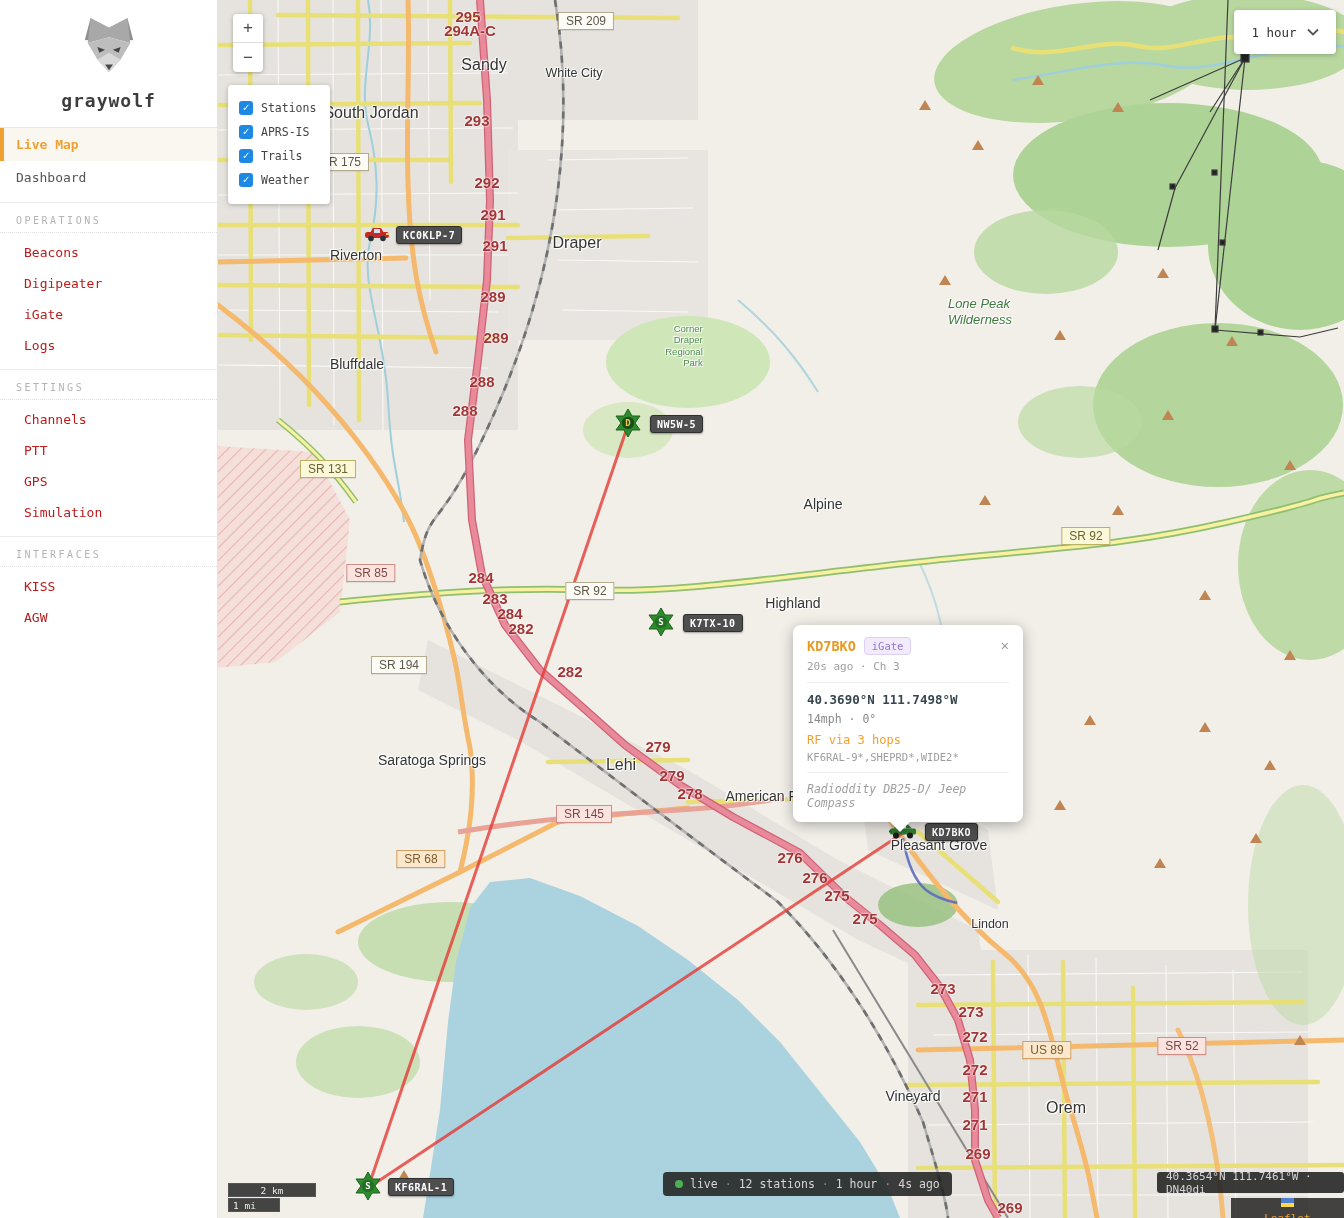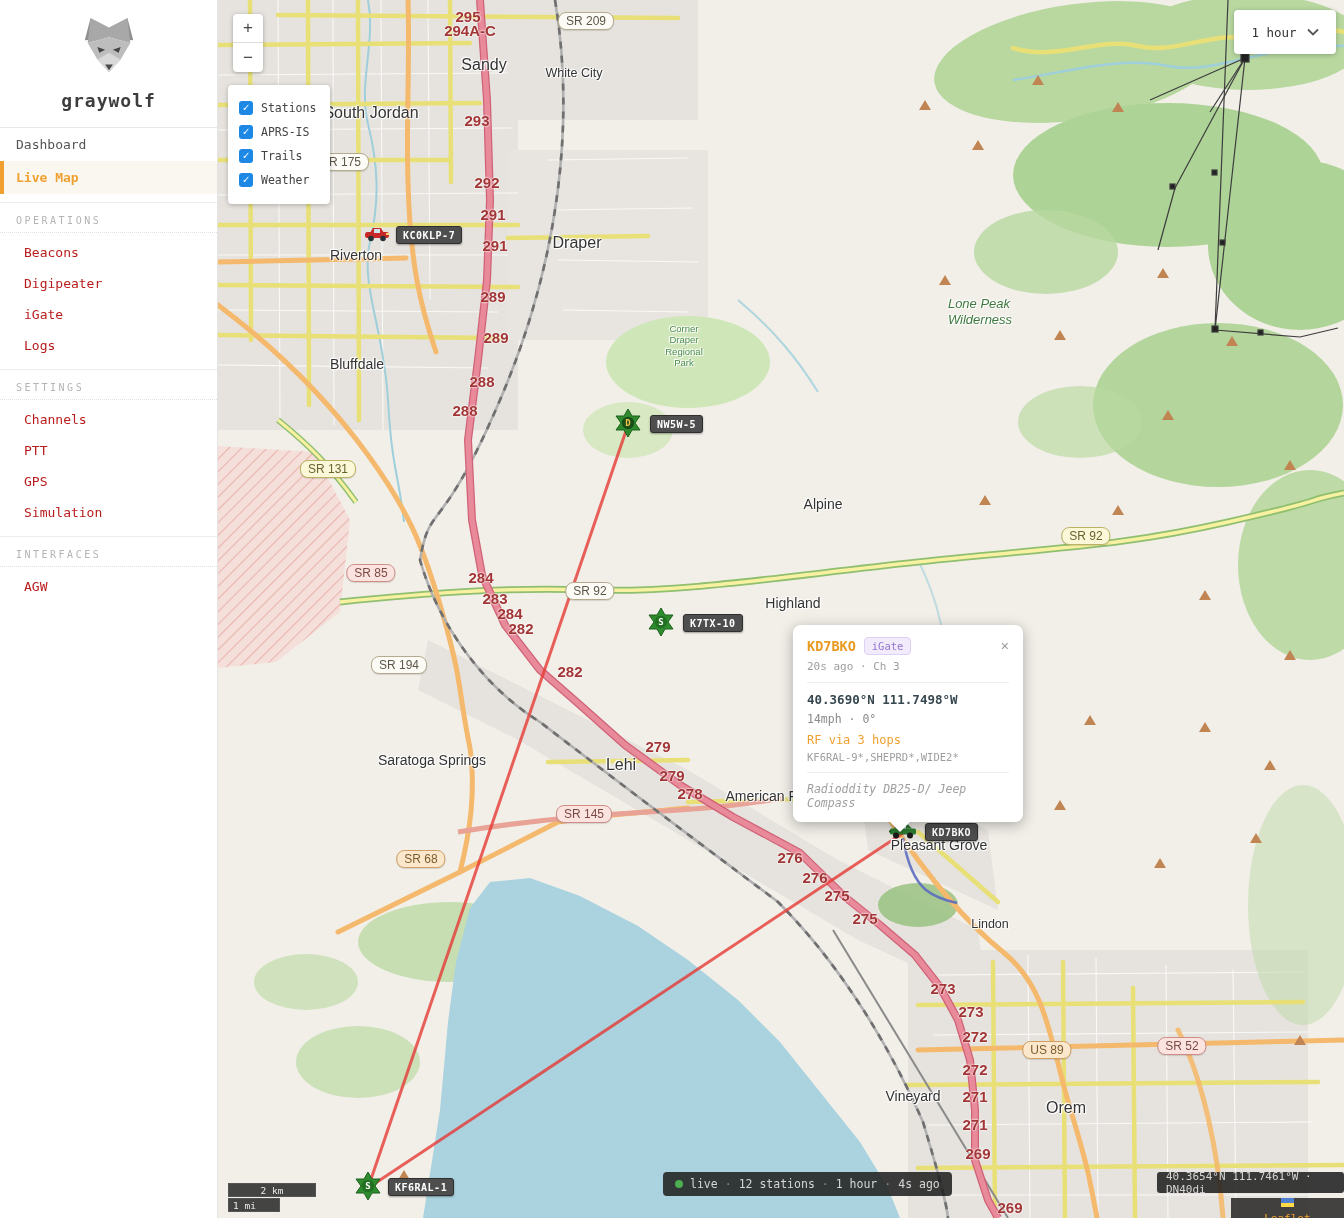--- a/index.html
+++ b/index.html
@@ -24,24 +24,24 @@
 
   
   .map { position:relative; width:1126px; height:1218px; background:#f2efe9; overflow:hidden; }
   .basemap { position:absolute; left:0; top:0; }
 
   .map-label { position:absolute; transform:translate(-50%,-50%); color:#333;
                font-family:"Liberation Sans",sans-serif; white-space:nowrap;
                text-shadow:0 0 3px #fff,0 0 3px #fff,1px 1px 0 #fff,-1px -1px 0 #fff; }
   .city-lg { font-size:16px;margin-top:12px; } .city-md { font-size:14px; } .city-sm { font-size:12.5px; }
   .area-label { color:#3e7a3e; font-style:italic; line-height:1.25; font-size:13px; }
-  .park-label { color:#4c8f4c; text-align:center; line-height:1.2; font-size:9.5px; }
+  .park-label { color:#4c8f4c; text-align:right; line-height:1.2; font-size:9.5px; }
 
   .shield { position:absolute; transform:translate(-50%,-50%); background:#fdfbf5;
-            border:1.5px solid #b4ab8e; border-radius:8px; padding:1px 7px;
+            border:1.5px solid #b4ab8e; border-radius:0; padding:1px 7px;
             font-family:"Liberation Sans",sans-serif; font-size:12px; color:#5d574a;
             box-shadow:0 1px 1px rgba(0,0,0,.12); white-space:nowrap; }
   .shield.yellow { background:#fbf7d9; border-color:#b9b263; color:#6a6430; }
   .shield.pink   { background:#fbe3e0; border-color:#cf8d86; color:#7c4a45; }
   .shield.orange { background:#fbe7cb; border-color:#cf9f63; color:#7c5c2d; }
 
   .exit-num { position:absolute; transform:translate(-50%,-50%); color:#a23535;
               font-family:"Liberation Sans",sans-serif; font-size:15px; font-weight:bold;
               text-shadow:0 0 2px #fff,0 0 2px #fff; }
 
@@ -123,39 +123,40 @@
         <polygon points="13,4 32,14 51,4 54,30 32,24 10,30" fill="#a8a8a8"></polygon>
         <polygon points="10,30 32,24 54,30 44,47 32,60 20,47" fill="#bdbdbd"></polygon>
         <polygon points="20,47 32,40 44,47 32,60" fill="#d9d9d9"></polygon>
         <polygon points="28,52 36,52 32,58" fill="#4a4a4a"></polygon>
         <polygon points="20,34 28,37 22,40" fill="#444"></polygon>
         <polygon points="44,34 36,37 42,40" fill="#444"></polygon>
       </svg>
     </div>
     <div class="app-title">graywolf</div>
 
+    <div class="nav-item active">Live Map</div>
     <div class="nav-item">Dashboard</div>
-    <div class="nav-item active">Live Map</div>
 
     <div class="section-divider"></div>
     <div class="section-header">OPERATIONS</div>
     <div class="sub-item">Beacons</div>
     <div class="sub-item">Digipeater</div>
     <div class="sub-item">iGate</div>
     <div class="sub-item">Logs</div>
 
     <div class="section-divider"></div>
     <div class="section-header">SETTINGS</div>
     <div class="sub-item">Channels</div>
     <div class="sub-item">PTT</div>
     <div class="sub-item">GPS</div>
     <div class="sub-item">Simulation</div>
 
     <div class="section-divider"></div>
     <div class="section-header">INTERFACES</div>
+    <div class="sub-item">KISS</div>
     <div class="sub-item">AGW</div>
   </div>
 
   <div class="map">
 
     <svg class="basemap" width="1126" height="1218" viewBox="0 0 1126 1218">
       <defs>
         <pattern id="hatch" width="9" height="9" patternUnits="userSpaceOnUse" patternTransform="rotate(45)">
           <rect width="9" height="9" fill="#f6dcd8"></rect>
           <line x1="0" y1="0" x2="0" y2="9" stroke="#e7aaa2" stroke-width="2.2"></line>

